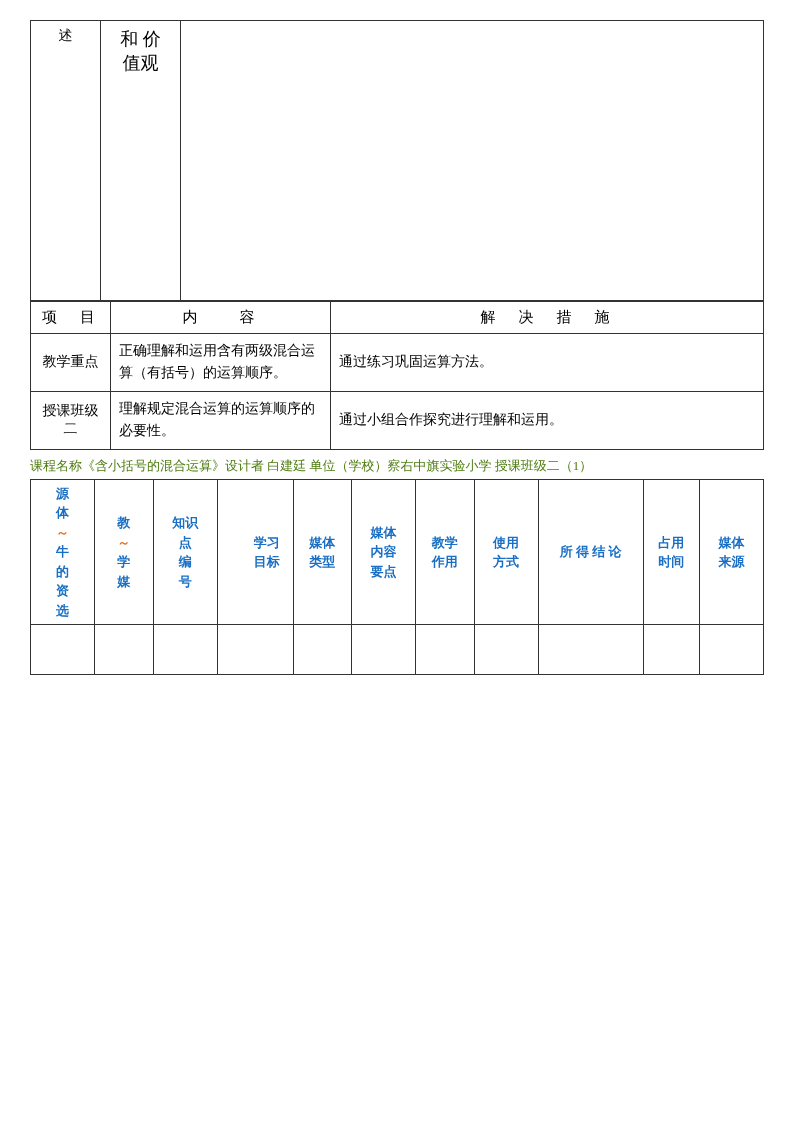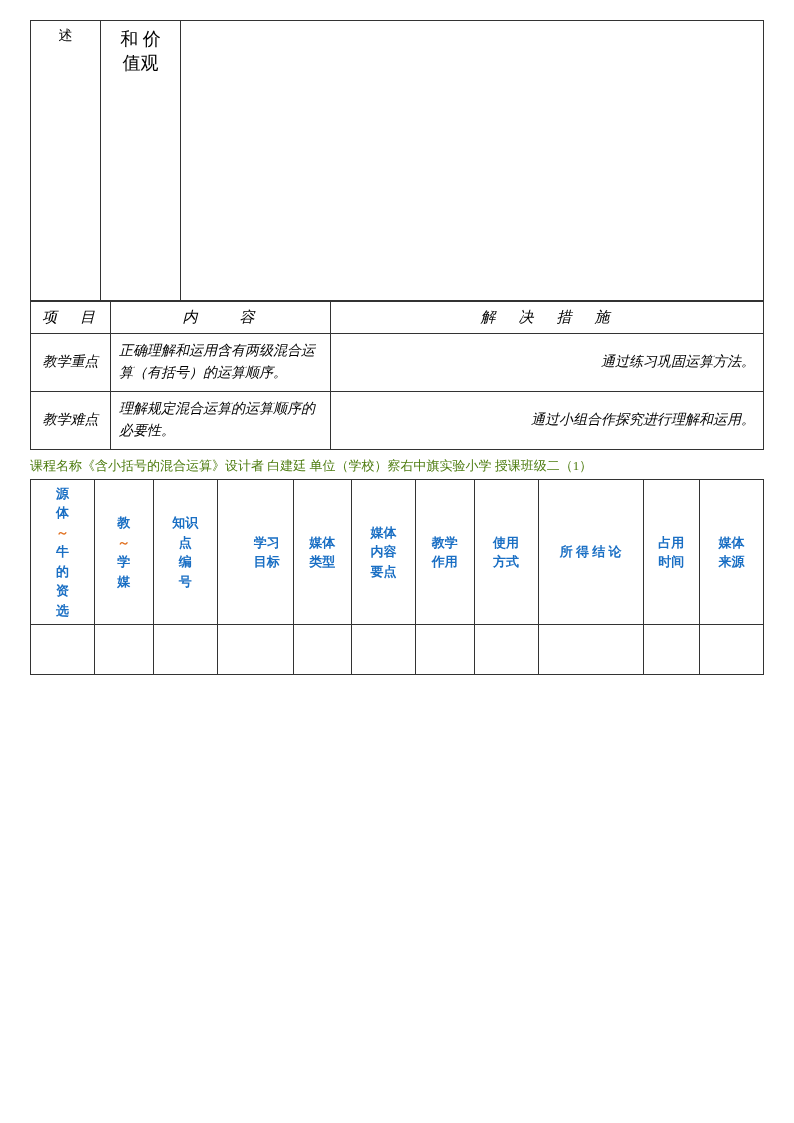--- a/index.html
+++ b/index.html
@@ -46,40 +46,39 @@
     .mid-table {
       width: 100%;
       border-collapse: collapse;
       margin-bottom: 0;
     }
     .mid-table td, .mid-table th {
       border: 1px solid #333;
       padding: 6px 8px;
       vertical-align: middle;
       text-align: center;
-      font-style: italic;
     }
     .mid-table .header-row th {
       font-size: 15px;
       font-weight: normal;
       letter-spacing: 4px;
       background: #fff;
     }
     .mid-table .label-cell {
       width: 80px;
       font-size: 14px;
     }
     .mid-table .content-cell {
       width: 220px;
       text-align: left;
       font-size: 14px;
       line-height: 1.6;
     }
     .mid-table .solution-cell {
-      text-align: right;
+      text-align: left;
       font-size: 14px;
       line-height: 1.6;
     }
 
     
     .course-info {
       font-size: 13px;
       color: #4d7c0f;
       margin: 4px 0 2px 0;
       line-height: 1.8;
@@ -153,21 +152,21 @@
       <th>项　目</th>
       <th>内　　容</th>
       <th>解　决　措　施</th>
     </tr>
     <tr>
       <td class="label-cell">教学重点</td>
       <td class="content-cell">正确理解和运用含有两级混合运算（有括号）的运算顺序。</td>
       <td class="solution-cell">通过练习巩固运算方法。</td>
     </tr>
     <tr>
-      <td class="label-cell">教学难点</td>
+      <td class="label-cell">授课班级二</td>
       <td class="content-cell">理解规定混合运算的运算顺序的必要性。</td>
       <td class="solution-cell">通过小组合作探究进行理解和运用。</td>
     </tr>
   </tbody>
 </table>
 
 <div class="course-info">课程名称《含小括号的混合运算》设计者 白建廷 单位（学校）察右中旗实验小学   授课班级二（1）</div>
 
 <table class="bottom-table">
   <tbody>

